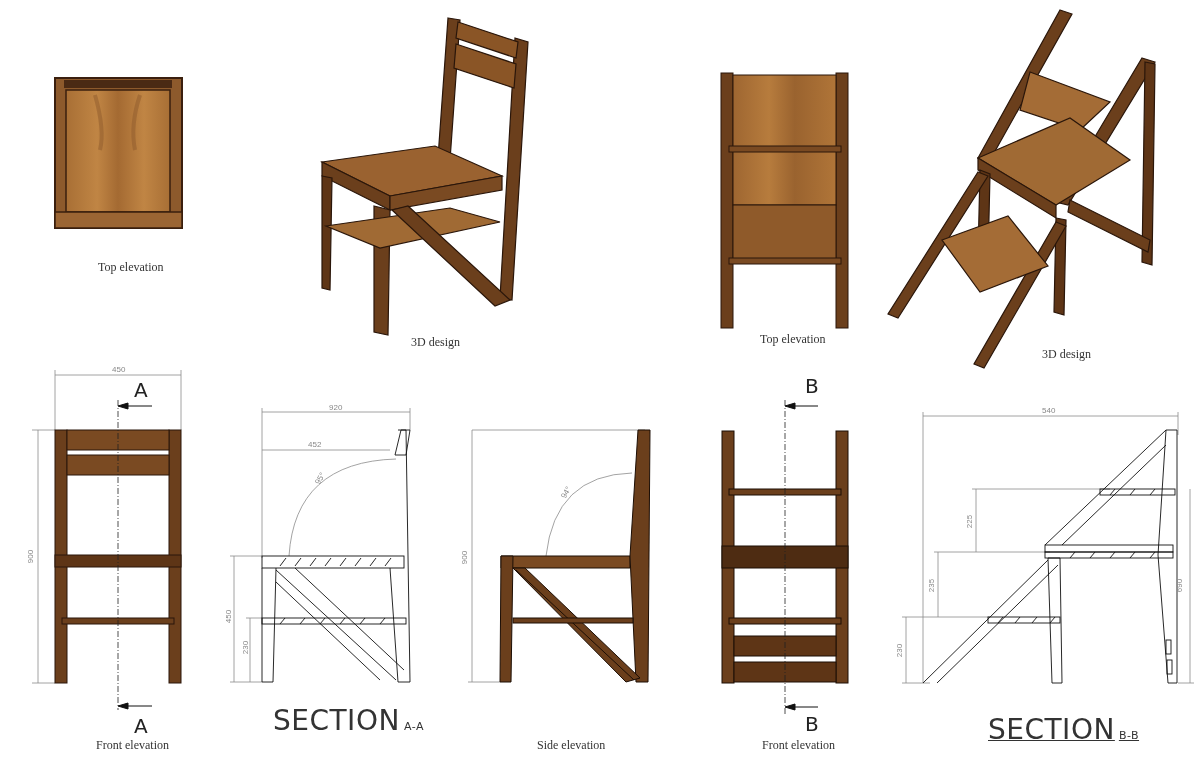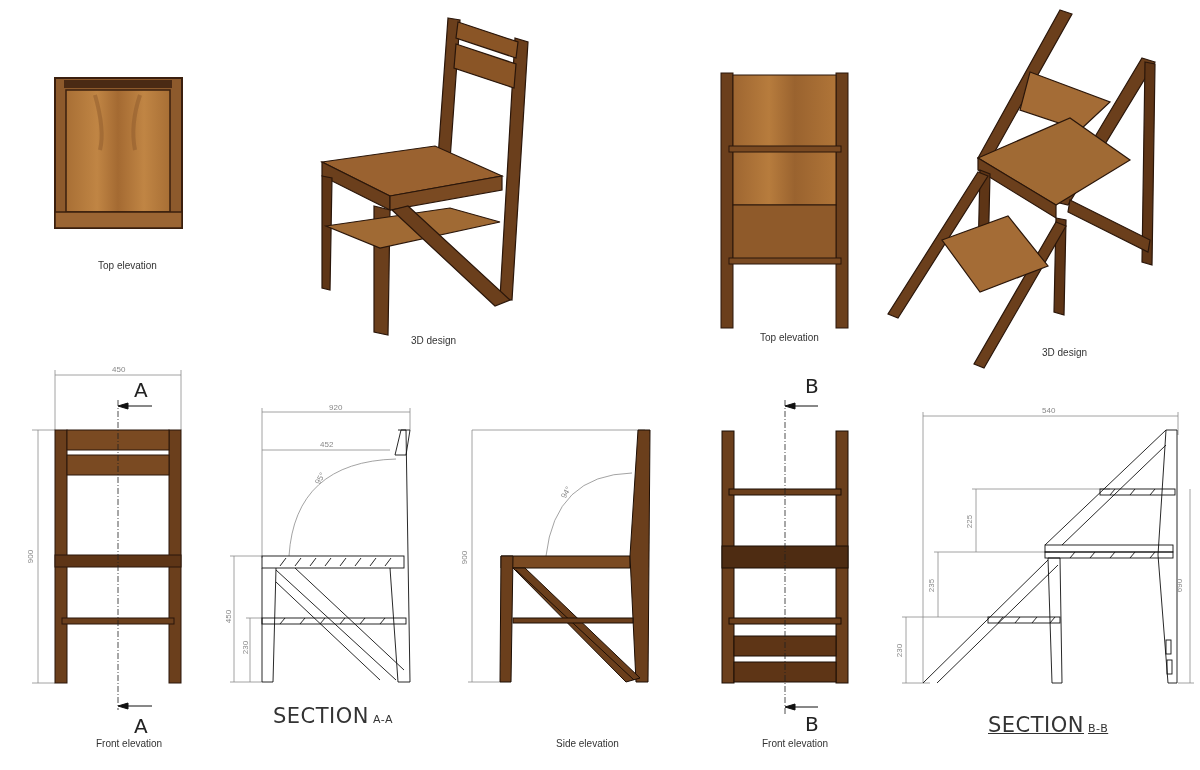--- a/index.html
+++ b/index.html
@@ -1,21 +1,21 @@
 <!DOCTYPE html>
 <html><head>
 <meta charset="utf-8">
 <style>
   html, body { margin:0; padding:0; background:#ffffff; }
   body { width:1200px; height:770px; position:relative; overflow:hidden; font-family:"Liberation Sans", sans-serif; }
   .panel { position:absolute; }
   svg { position:absolute; left:0; top:0; }
-  .cap { position:absolute; font-size:10px; color:#333; font-family:Liberation Sans, sans-serif; white-space:nowrap; }
+  .cap { position:absolute; font-size:12px; color:#333; font-family:Liberation Serif, serif; white-space:nowrap; }
   .sect { position:absolute; font-family:"DejaVu Sans", sans-serif; color:#333; white-space:nowrap; letter-spacing:0.5px; }
-  .sect .main { font-size:21px; }
+  .sect .main { font-size:28px; }
   .sect .sub { font-size:11px; margin-left:4px; }
   .dim { position:absolute; font-size:8px; color:#888; font-family:"Liberation Sans", sans-serif; white-space:nowrap; }
   .dim.v { transform:rotate(-90deg); transform-origin:center; }
   .letter { position:absolute; font-size:20px; color:#222; font-family:"DejaVu Sans", sans-serif; }
 </style>
 </head>
 <body>
 
 <div class="panel" style="left:0;top:0;width:240px;height:300px;">
   <svg width="240" height="300">
@@ -159,21 +159,21 @@
       <polyline points="42,178 42,292 53,292 56,178"></polyline>
       <polyline points="178,40 186,40 190,292 178,292 170,178"></polyline>
       <polygon points="181,40 190,40 186,65 175,65"></polygon>
       <line x1="56" y1="180" x2="176" y2="290"></line>
         <line x1="75" y1="178" x2="184" y2="280"></line>
         <line x1="56" y1="192" x2="160" y2="290"></line>
       <path d="M60 176 l6 -8 M75 176 l6 -8 M90 176 l6 -8 M105 176 l6 -8 M120 176 l6 -8 M135 176 l6 -8 M150 176 l6 -8 M165 176 l6 -8 M60 234 l5 -6 M80 234 l5 -6 M100 234 l5 -6 M120 234 l5 -6 M140 234 l5 -6 M160 234 l5 -6"></path>
     </g>
   </svg>
   <div class="dim" style="left:109px;top:13px;">920</div>
-  <div class="dim" style="left:100px;top:50px;">452</div>
+  <div class="dim" style="left:88px;top:50px;">452</div>
   <div class="dim" style="left:94px;top:84px;transform:rotate(-60deg);">95°</div>
   <div class="dim v" style="left:2px;top:222px;">450</div>
   <div class="dim v" style="left:19px;top:253px;">230</div>
   <div class="sect" style="left:53px;top:314px;">
     <span class="main">SECTION</span><span class="sub">A-A</span>
   </div>
 </div>
 
 <div class="panel" style="left:450px;top:410px;width:220px;height:350px;">
   <svg width="220" height="350">
@@ -187,21 +187,21 @@
       <polygon points="51,146 180,146 180,158 51,158" fill="#7a4a22"></polygon>
       <polygon points="51,146 63,146 61,272 50,272" fill="#6b3f1c"></polygon>
       <polygon points="188,20 200,20 198,272 186,272 180,146" fill="#6b3f1c"></polygon>
       <polygon points="63,158 75,158 190,268 176,272" fill="#6b3f1c"></polygon>
       <line x1="66" y1="160" x2="184" y2="270" stroke="#1c0e05"></line>
       <rect x="63" y="208" width="120" height="5" fill="#6b3f1c"></rect>
     </g>
   </svg>
   <div class="dim v" style="left:8px;top:143px;">900</div>
   <div class="dim" style="left:110px;top:78px;transform:rotate(-60deg);">94°</div>
-  <div class="cap" style="left:106px;top:328px;">Side elevation</div>
+  <div class="cap" style="left:87px;top:328px;">Side elevation</div>
 </div>
 
 <div class="panel" style="left:700px;top:370px;width:180px;height:390px;">
   <svg width="180" height="390">
     <g stroke="#1c0e05" stroke-width="1">
       <rect x="22" y="61" width="12" height="252" fill="#6b3f1c"></rect>
       <rect x="136" y="61" width="12" height="252" fill="#6b3f1c"></rect>
       <rect x="29" y="119" width="112" height="6" fill="#6b3f1c"></rect>
       <rect x="22" y="176" width="126" height="22" fill="#4e2c12"></rect>
       <rect x="29" y="248" width="112" height="6" fill="#6b3f1c"></rect>

